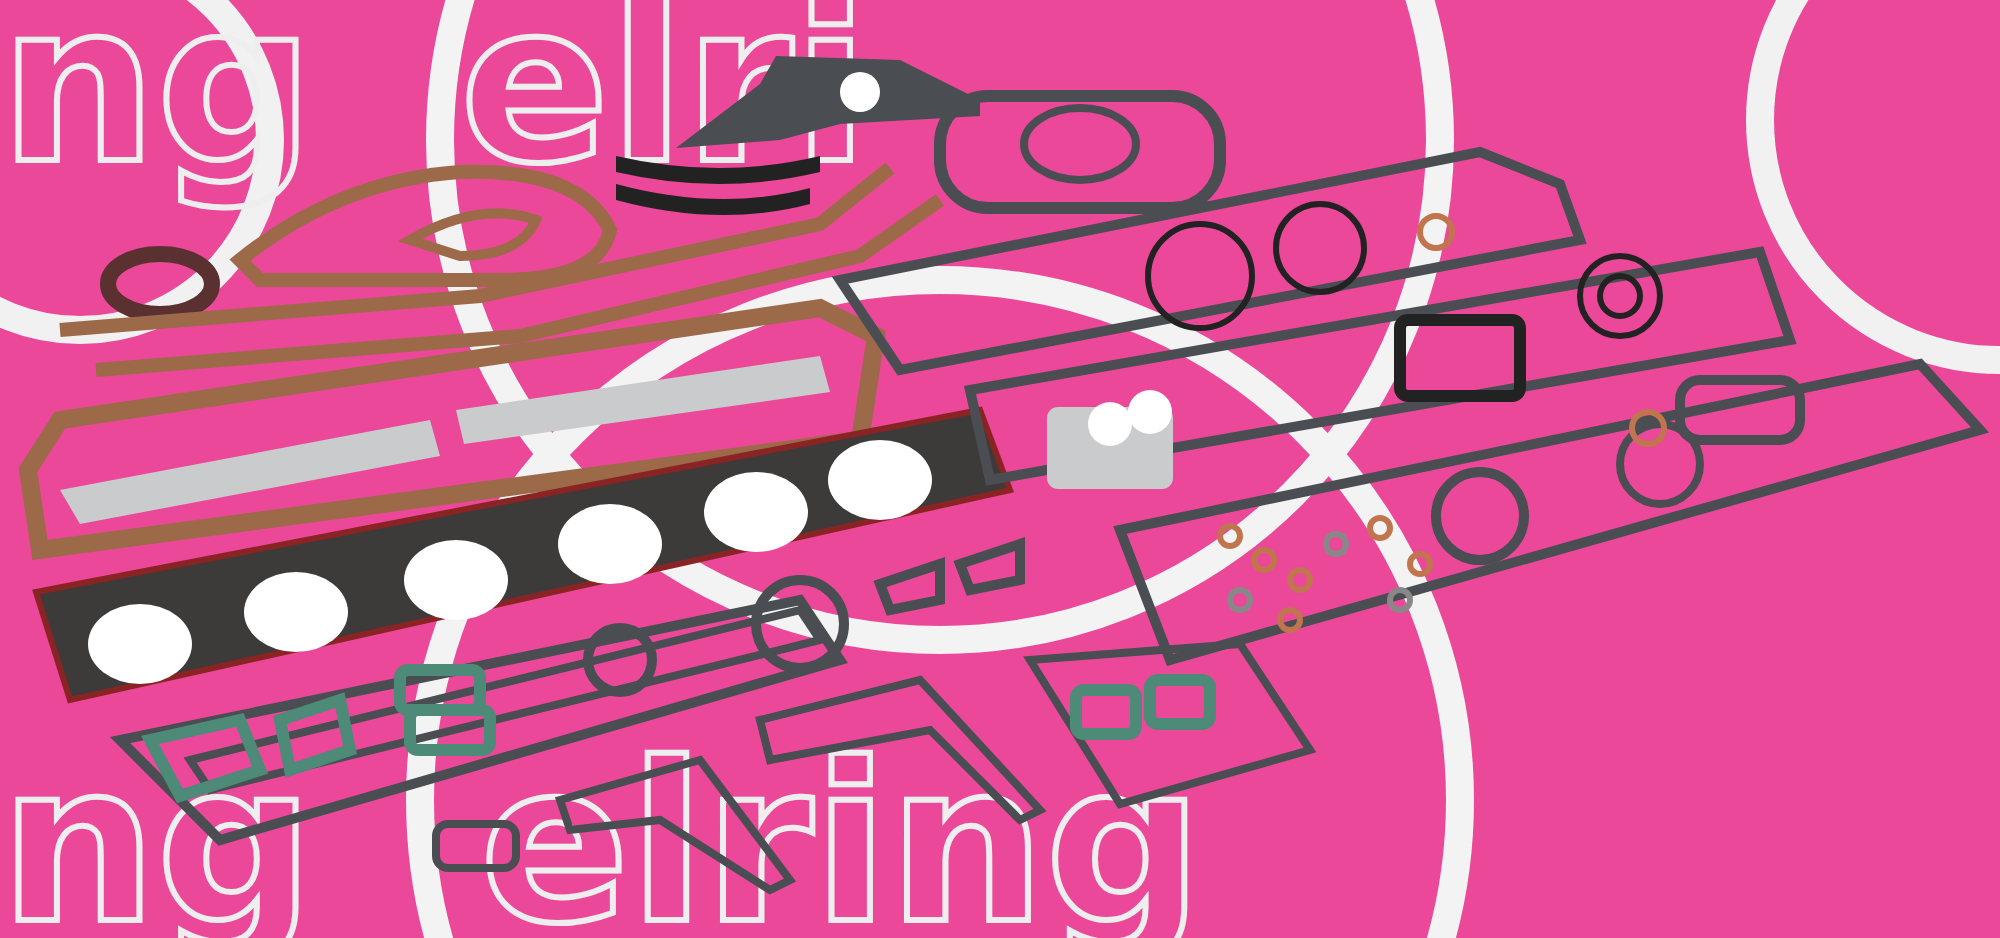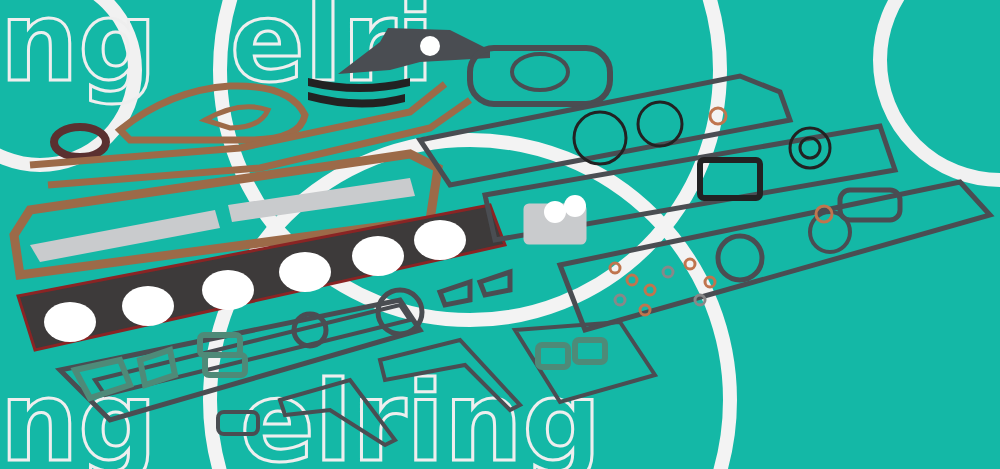--- a/index.html
+++ b/index.html
@@ -1,16 +1,16 @@
 <!DOCTYPE html>
 <html><head>
 <meta charset="utf-8">
 <style>
   html,body{margin:0;padding:0;background:#fff;}
-  #stage{position:relative;width:1000px;height:469px;overflow:hidden;background:#14b8a6;}
+  #stage{position:relative;width:1000px;height:469px;overflow:hidden;background:#ec4899;}
   #stage svg{position:absolute;left:0;top:0;}
   .wm{font-family:"DejaVu Sans",sans-serif;font-weight:bold;fill:none;stroke:#eeeeee;stroke-width:3;}
 </style>
 </head>
 <body>
 
 <div id="stage">
 <svg width="1000" height="469" viewBox="0 0 1000 469">
 
   <g>

